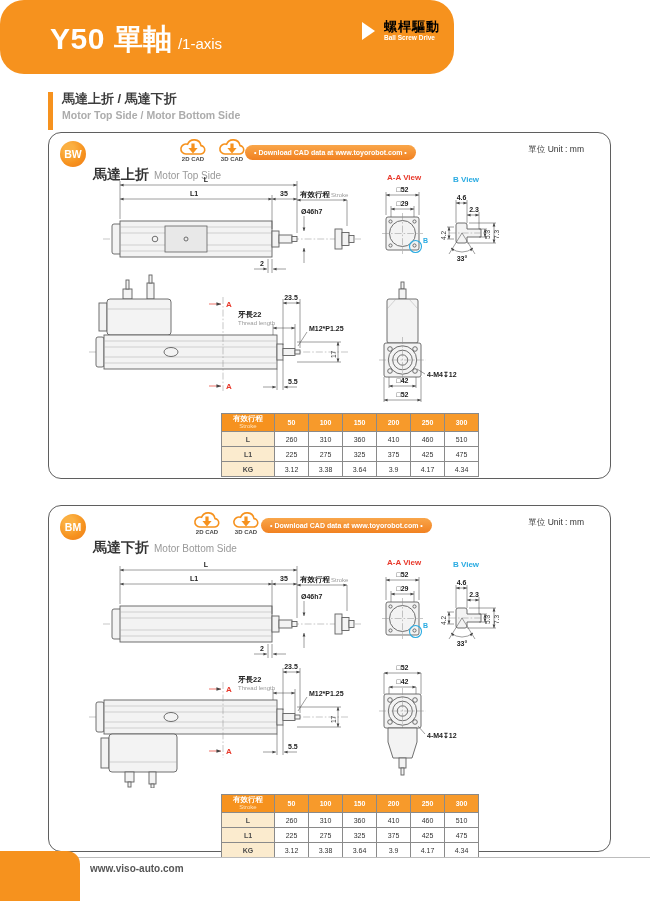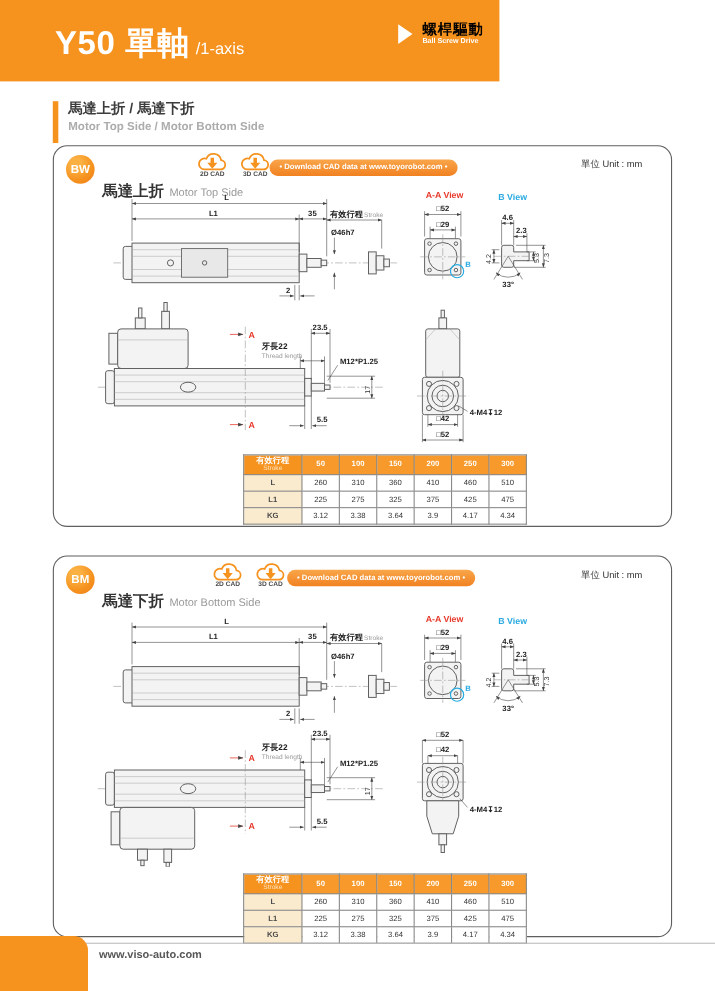--- a/index.html
+++ b/index.html
@@ -1,20 +1,20 @@
 <!DOCTYPE html>
 <html><head>
 <meta charset="utf-8">
 <style>
   html,body{margin:0;padding:0;background:#fff;}
   .page{position:relative;width:650px;height:901px;background:#fff;overflow:hidden;
         font-family:"Liberation Sans",sans-serif;}
 
   
-  .topbar{position:absolute;left:0;top:0;width:454px;height:74px;background:#F6921E;}
+  .topbar{position:absolute;left:0;top:0;width:454px;height:74px;background:#F6921E;border-radius:24px;}
   .topbar-title{position:absolute;left:50px;top:20px;display:flex;align-items:baseline;color:#fff;}
   .model{font-size:30px;font-weight:bold;letter-spacing:.5px;}
   .tzh{font-size:29px;font-weight:bold;margin-left:9px;}
   .ten{font-size:15px;font-weight:400;margin-left:6px;}
   .drive{position:absolute;right:14px;top:20px;display:flex;align-items:center;gap:9px;}
   .tri{width:0;height:0;border-left:13px solid #fff;border-top:9px solid transparent;border-bottom:9px solid transparent;}
   .drive-zh{font-size:13px;font-weight:bold;color:#000000;letter-spacing:1px;line-height:1.1;}
   .drive-en{font-size:6.5px;font-weight:bold;color:#fff;}
 
   

